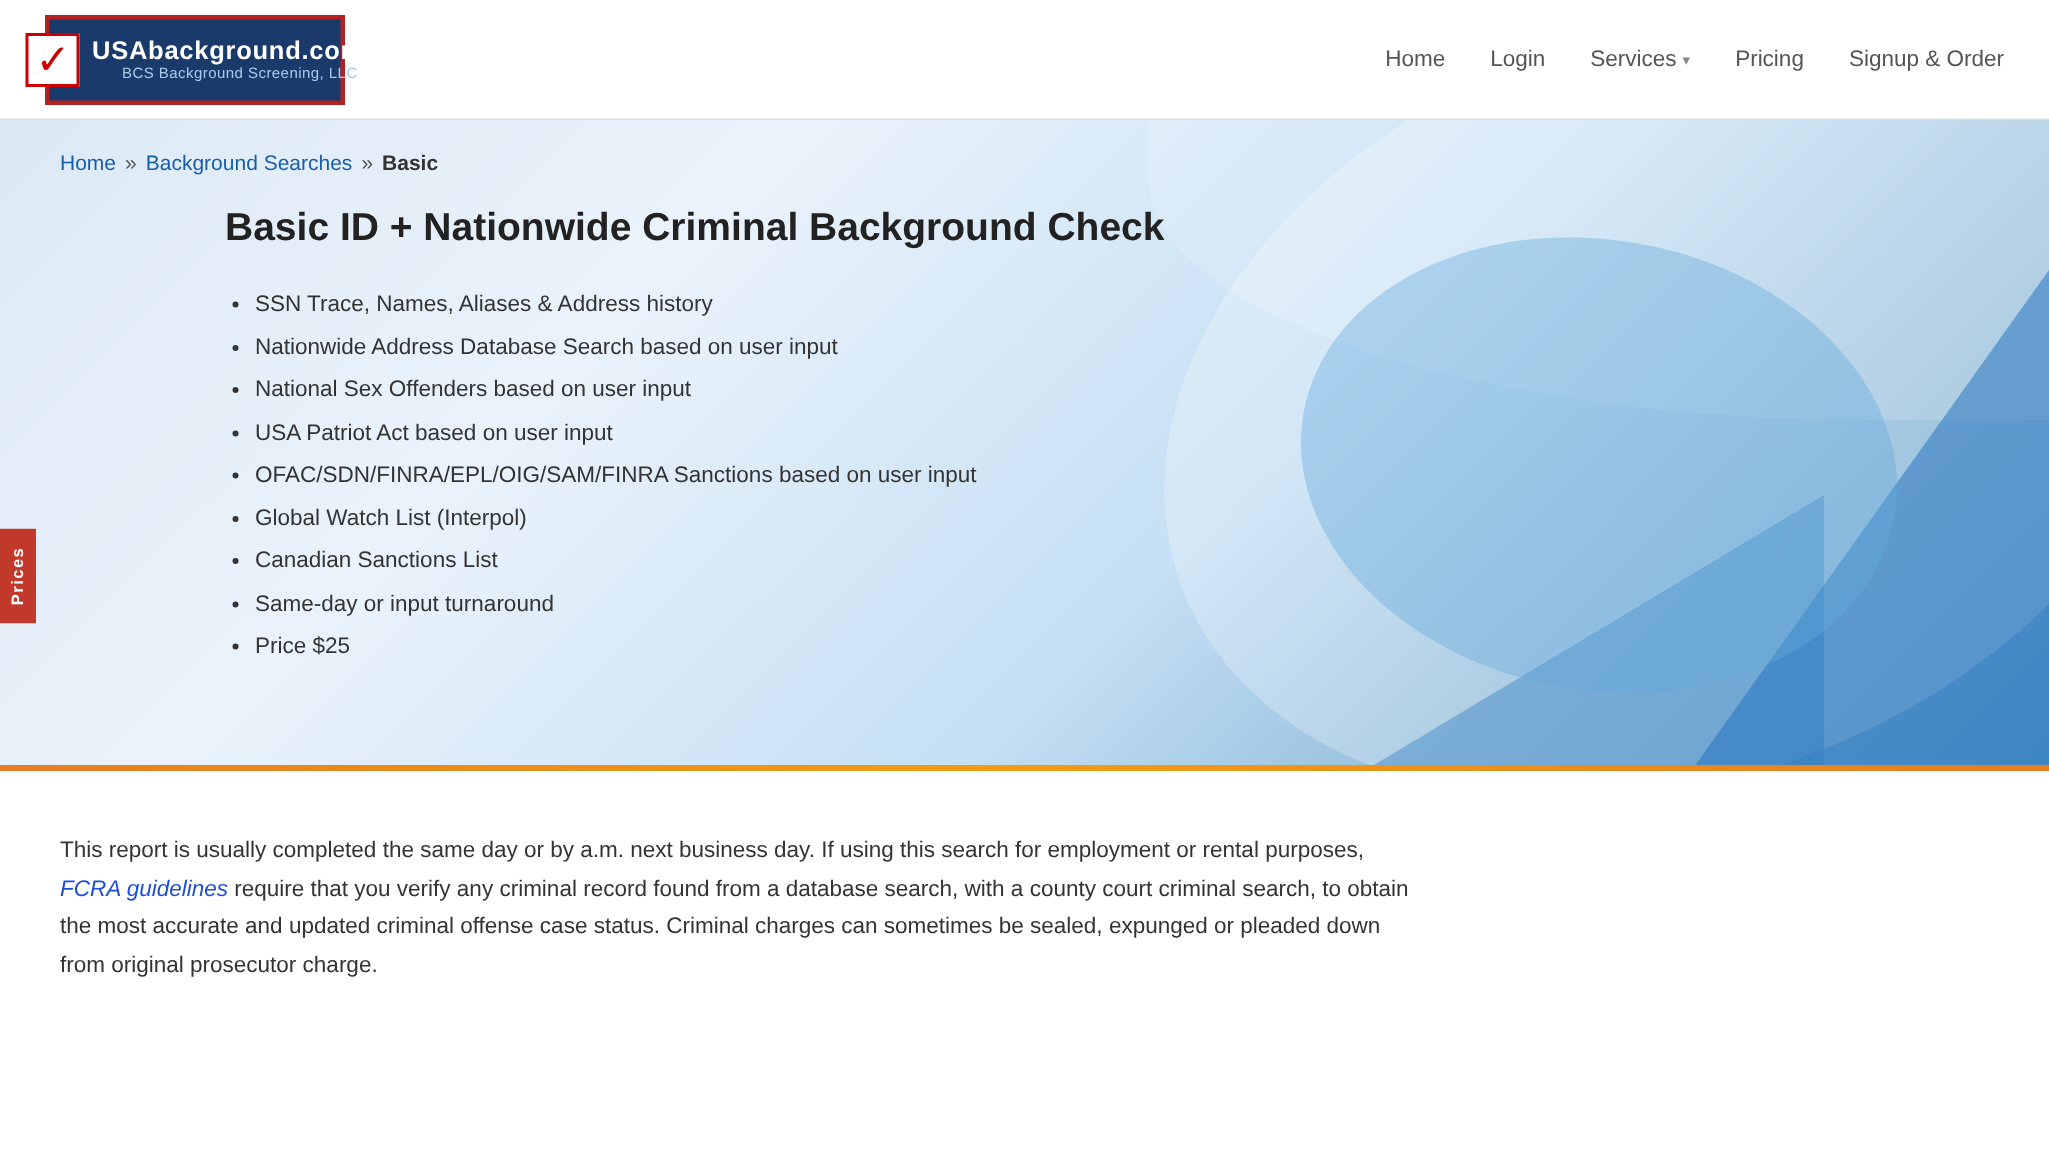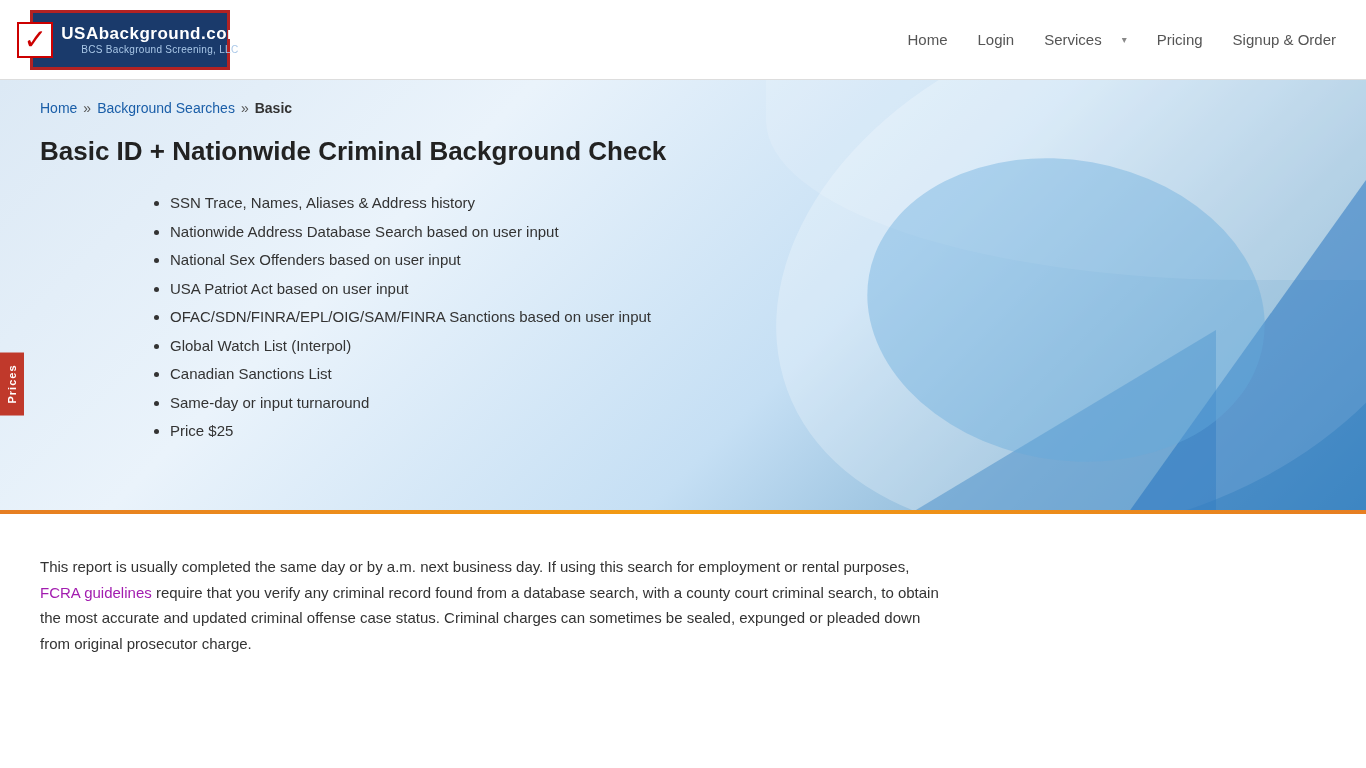--- a/index.html
+++ b/index.html
@@ -66,21 +66,21 @@
     .nav-item {
       color: #555;
       font-size: 15px;
       font-weight: 500;
       cursor: pointer;
       text-decoration: none;
     }
     .nav-services {
       display: flex;
       align-items: center;
-      gap: 20px;
+      gap: 4px;
     }
     .nav-chevron {
       font-size: 10px;
       color: #888;
     }
 
     
     #hero {
       position: relative;
       background: linear-gradient(135deg, #dce9f5 0%, #eaf3fb 30%, #c5dff4 60%, #8bb8d8 80%, #5d9ec7 100%);
@@ -164,20 +164,21 @@
       color: #333;
       font-weight: bold;
     }
 
     
     #main-heading {
       font-size: 26px;
       font-weight: bold;
       color: #222;
       margin-bottom: 22px;
+      margin-left: 110px;
     }
 
     
     #feature-list {
       list-style: disc;
       padding-left: 130px;
       color: #333;
       line-height: 1.9;
     }
     #feature-list li {
@@ -221,23 +222,24 @@
       padding: 40px 40px 40px 40px;
       min-height: 160px;
     }
     #content-text {
       max-width: 900px;
       font-size: 15px;
       line-height: 1.7;
       color: #333;
     }
     .fcra-link {
-      color: #a21caf;
+      color: #1d4ed8;
       text-decoration: none;
       cursor: pointer;
+      font-style: italic;
     }
   </style>
 </head>
 <body>
 
 <header id="header">
   <div id="logo-area">
     <div id="logo-box">
       <div id="logo-checkmark">✓</div>
       <div id="logo-text-area">

